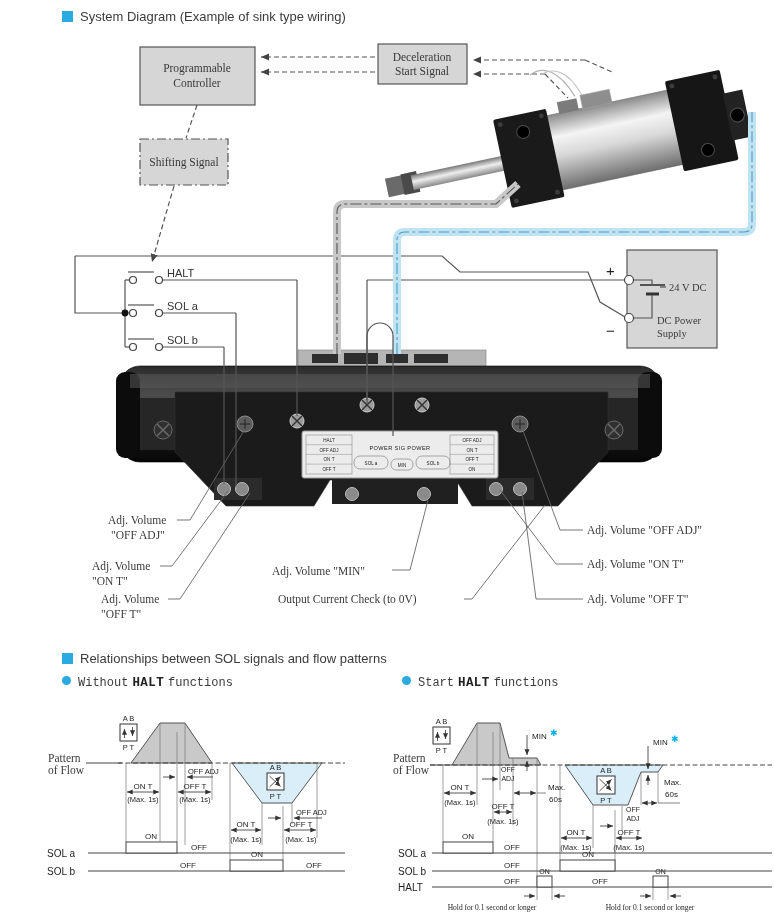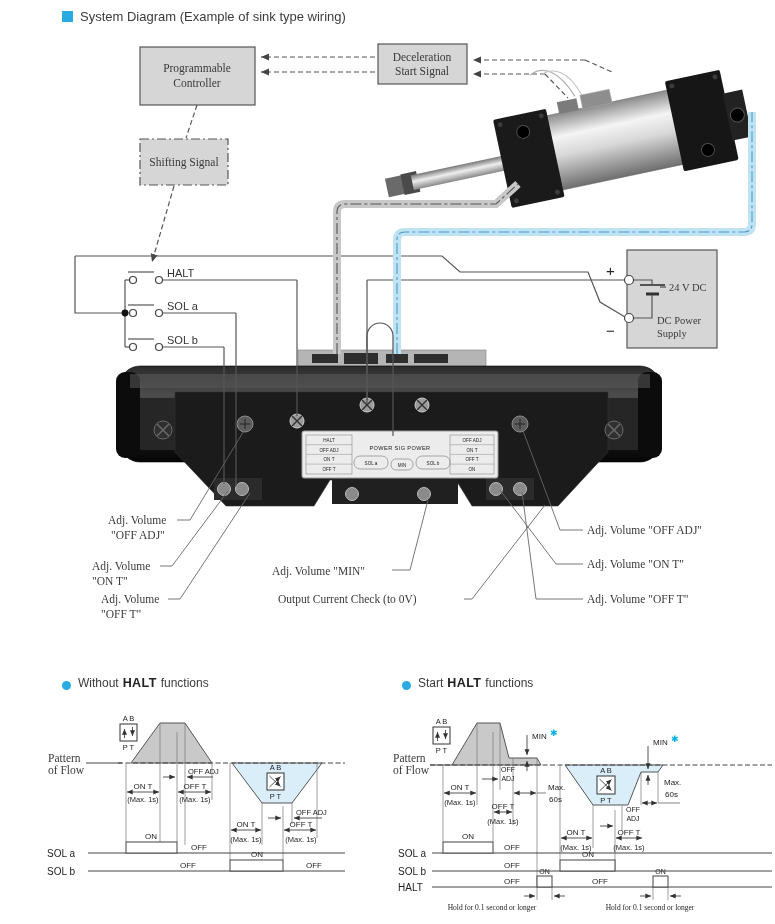--- a/index.html
+++ b/index.html
@@ -1,21 +1,21 @@
 <!DOCTYPE html>
 <html><head>
 <meta charset="utf-8">
 <style>
   html,body{margin:0;padding:0;background:#fff;}
   .page{position:relative;width:775px;height:924px;background:#fff;overflow:hidden;
         font-family:"Liberation Sans",sans-serif;color:#3a3a3a;}
   .hd{position:absolute;display:flex;align-items:center;font-size:13px;color:#3b3b3b;}
   .sq{display:inline-block;width:11px;height:11px;background:#29abe2;margin-right:7px;flex:0 0 auto;}
   .bullet{display:inline-block;width:9px;height:9px;border-radius:50%;background:#29abe2;margin-right:7px;flex:0 0 auto;}
-  .sub{position:absolute;display:flex;align-items:flex-end;font-size:12px;color:#3b3b3b;}
+  .sub{position:absolute;display:flex;align-items:flex-start;font-size:12px;color:#3b3b3b;font-family:Liberation Mono, monospace;}
   .sub b{font-size:12.5px;letter-spacing:.4px;margin:0 4px;color:#222;}
   svg{position:absolute;left:0;}
   text{fill:#3a3a3a;}
   .serif{font-family:"Liberation Serif",serif;font-size:11.5px;}
   .serif10{font-family:"Liberation Serif",serif;font-size:10.5px;}
   .sans11{font-family:"Liberation Sans",sans-serif;font-size:11px;fill:#333;}
   .big{font-family:"Liberation Sans",sans-serif;font-size:15px;fill:#222;}
   .d8{font-family:"Liberation Sans",sans-serif;font-size:8px;fill:#222;}
   .d75{font-family:"Liberation Sans",sans-serif;font-size:7.5px;fill:#222;}
   .d7{font-family:"Liberation Sans",sans-serif;font-size:7px;fill:#222;}
@@ -34,20 +34,24 @@
 </head>
 <body>
 
 <div class="page">
 
   <div class="hd" style="left:62px;top:9px;">
     <span class="sq"></span>
     <span>System Diagram (Example of sink type wiring)</span>
   </div>
 
+  <div class="hd" style="left:62px;top:651px;">
+    <span class="sq"></span>
+    <span>Relationships between SOL signals and flow patterns</span>
+  </div>
 
   <div class="sub" style="left:62px;top:676px;">
     <span class="bullet"></span>
     <span>Without</span>
     <b>HALT</b>
     <span>functions</span>
   </div>
 
   <div class="sub" style="left:402px;top:676px;">
     <span class="bullet"></span>

